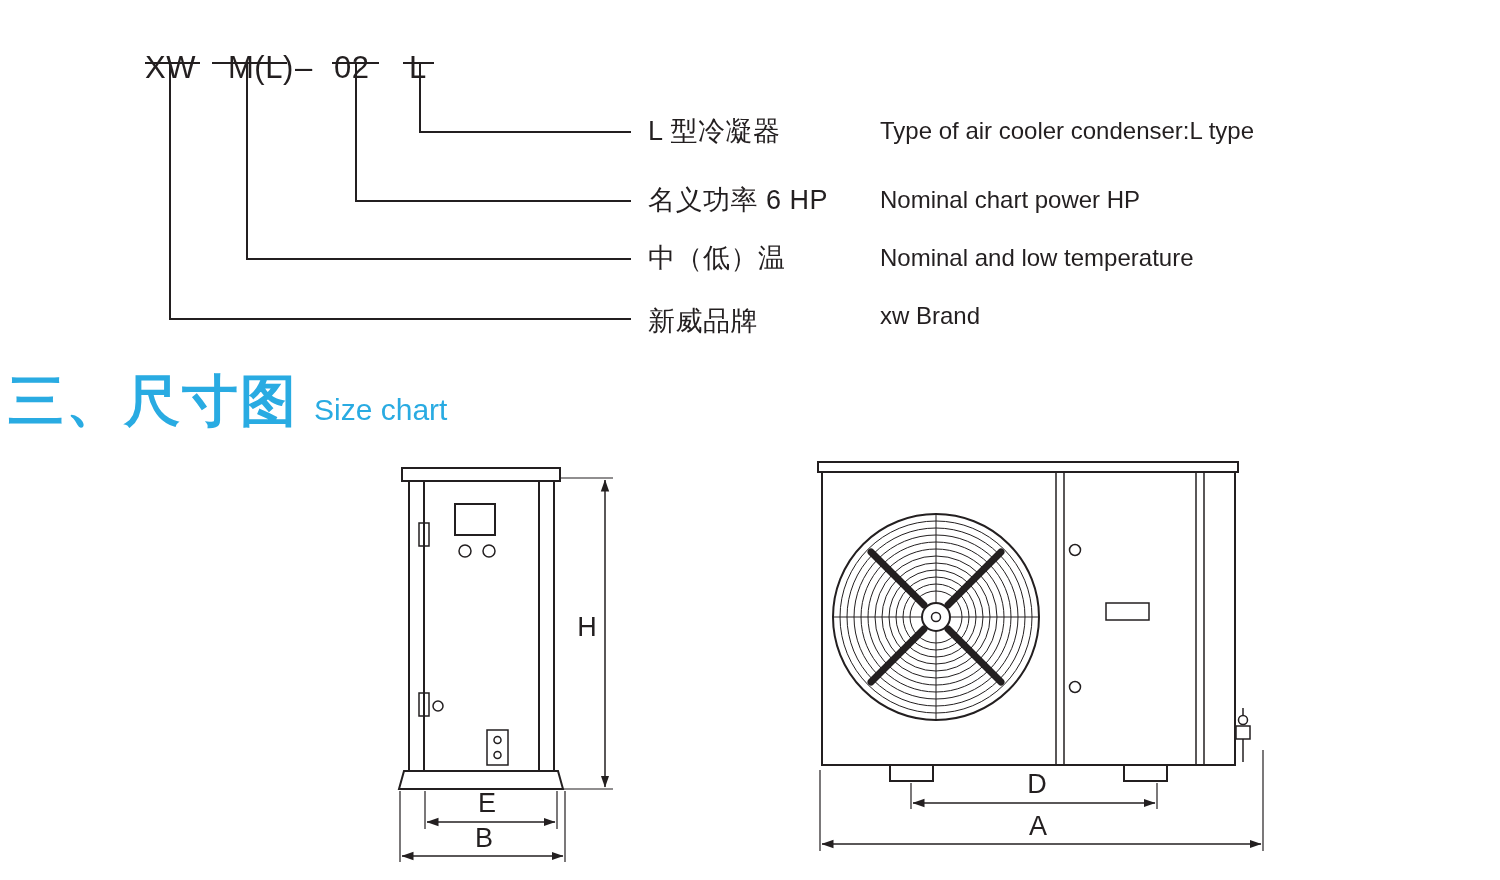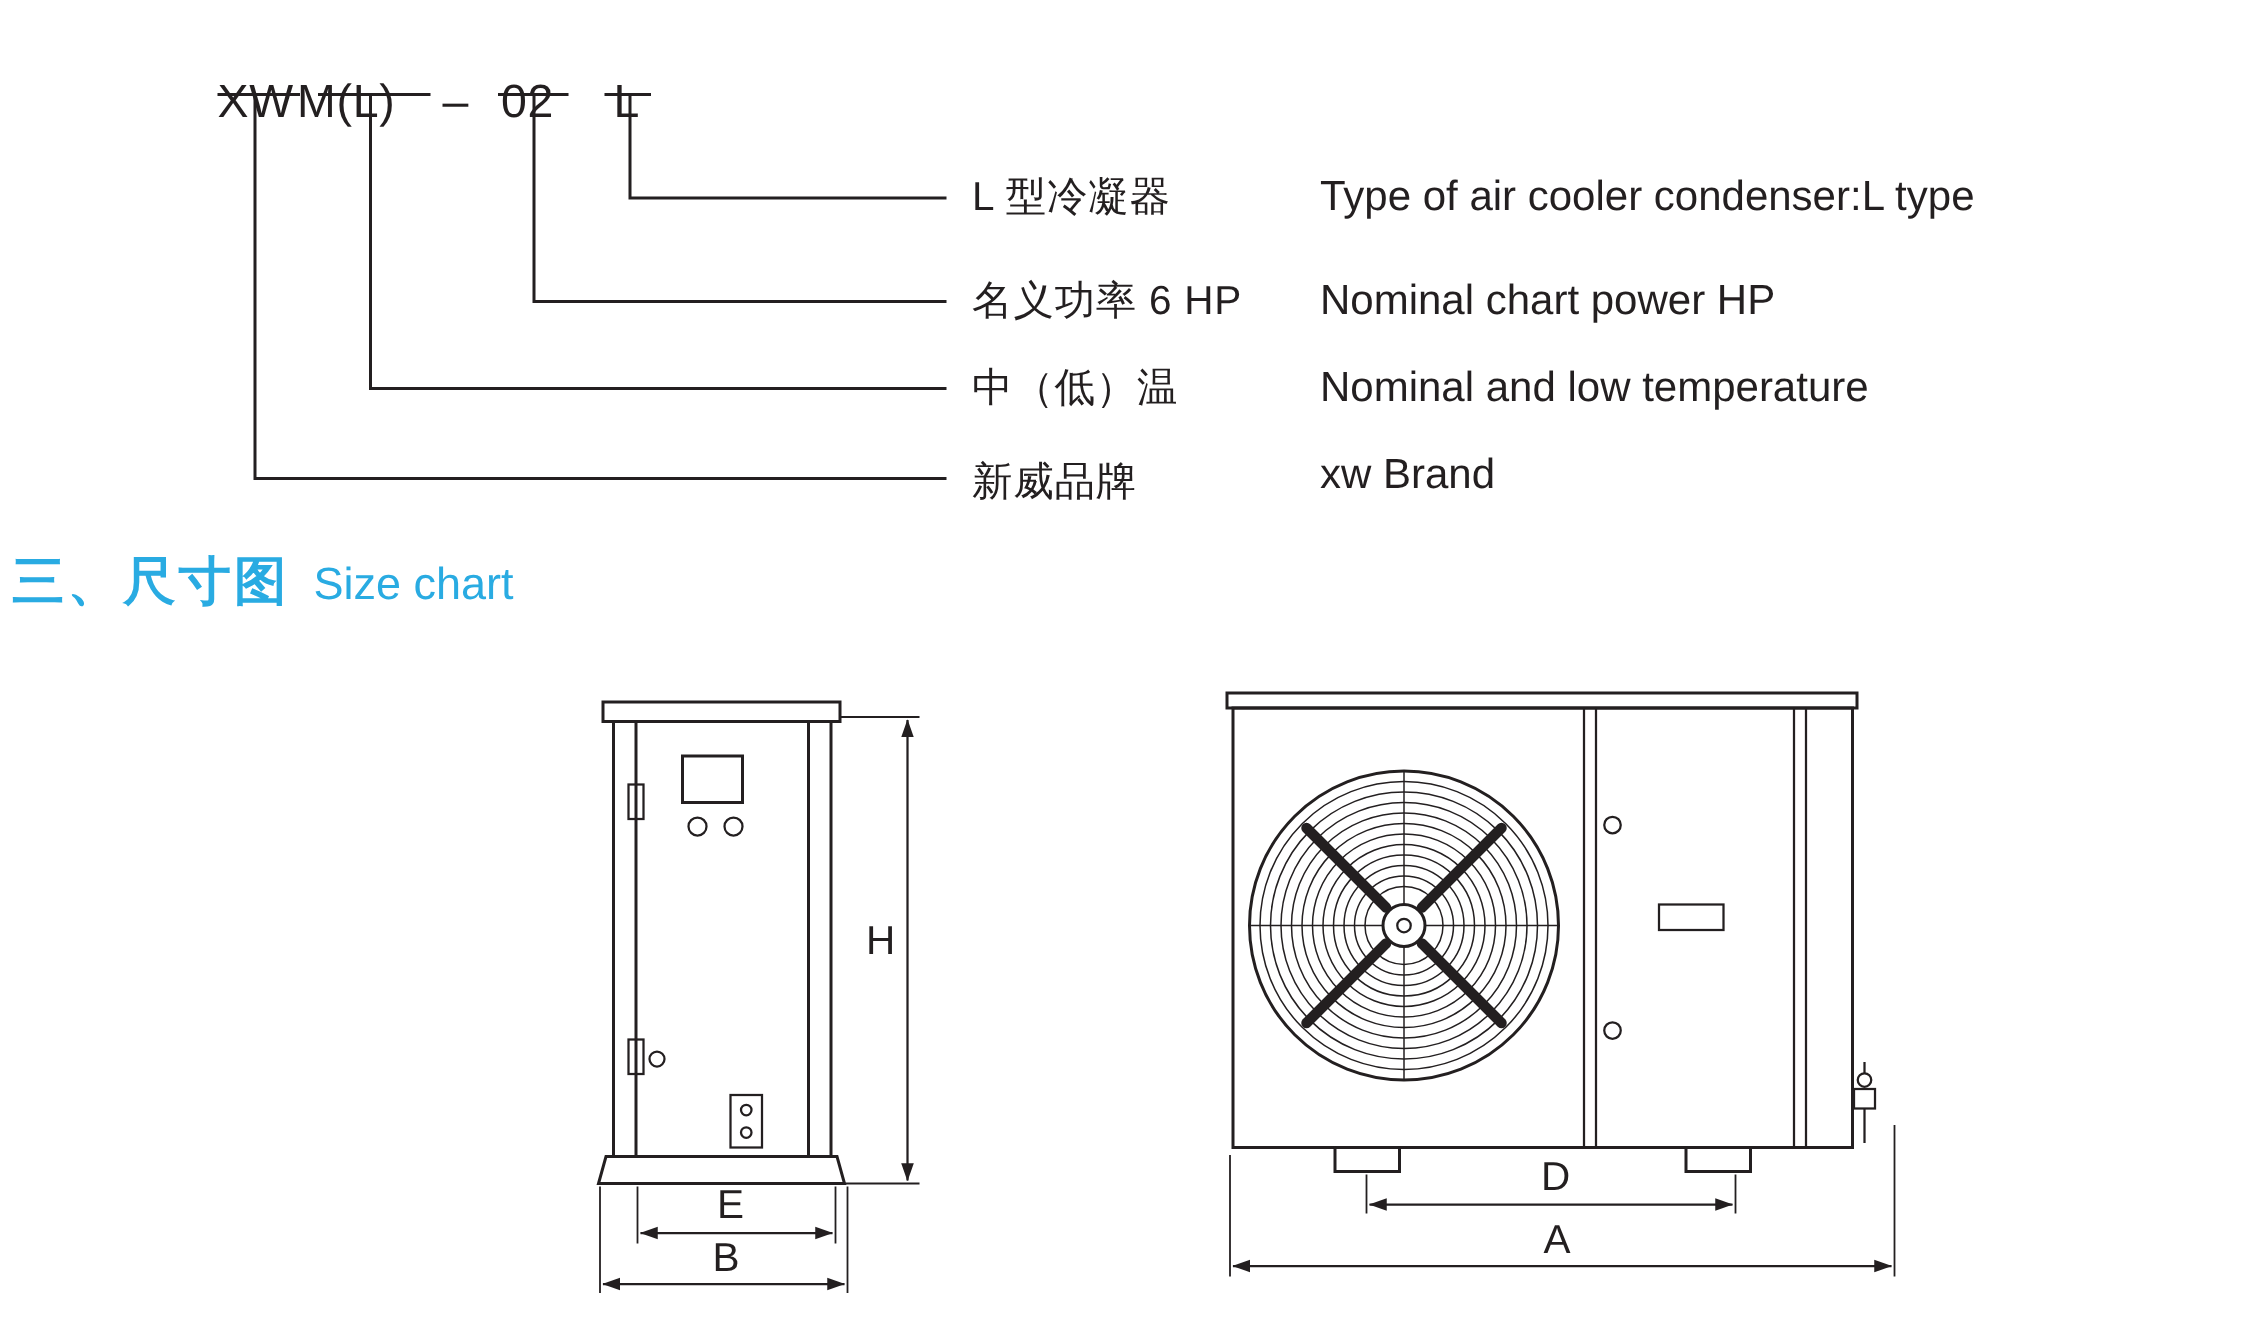--- a/index.html
+++ b/index.html
@@ -3,37 +3,37 @@
 <meta charset="utf-8">
 <style>
   html,body{margin:0;padding:0;}
   body{
     position:relative;width:1500px;height:880px;background:#ffffff;
     font-family:"Liberation Sans","DejaVu Sans",sans-serif;
     color:var(--ink,#231f20);overflow:hidden;
   }
   .model-part{position:absolute;top:28px;font-size:31px;line-height:36px;letter-spacing:.5px;white-space:pre;margin-top:22px;}
   .bk-cn{position:absolute;left:648px;font-size:27px;line-height:36px;letter-spacing:.5px;white-space:pre;}
-  .bk-en{position:absolute;left:880px;font-size:28px;line-height:36px;white-space:pre;}
+  .bk-en{position:absolute;left:880px;font-size:24px;line-height:36px;white-space:pre;}
   .section-header{position:absolute;left:8px;top:364px;display:flex;align-items:baseline;gap:16px;}
-  .sh-cn{font-size:35px;font-weight:bold;color:var(--accent,#29abe2);letter-spacing:2px;}
+  .sh-cn{font-size:56px;font-weight:bold;color:var(--accent,#29abe2);letter-spacing:2px;}
   .sh-en{font-size:30px;font-weight:400;color:var(--accent,#29abe2);text-align:center;}
   .lineart{position:absolute;left:0;top:0;display:block;}
   .lineart text{
     font-family:"Liberation Sans","DejaVu Sans",sans-serif;
     font-size:27px;fill:var(--ink,#231f20);text-anchor:middle;
   }
   .stroke{stroke:var(--ink,#231f20);fill:none;}
 </style>
 </head>
 <body>
 
 <div>
   <span class="model-part" style="left:145px">XW</span>
-  <span class="model-part" style="left:198px">M(L)</span>
+  <span class="model-part" style="left:228px">M(L)</span>
   <span class="model-part" style="left:295px">–</span>
   <span class="model-part" style="left:334px">02</span>
   <span class="model-part" style="left:409px">L</span>
 </div>
 
 <div>
   <span class="bk-cn" style="top:113px">L 型冷凝器</span>
   <span class="bk-en" style="top:113px">Type of air cooler condenser:L type</span>
 
   <span class="bk-cn" style="top:182px">名义功率 6 HP</span>

